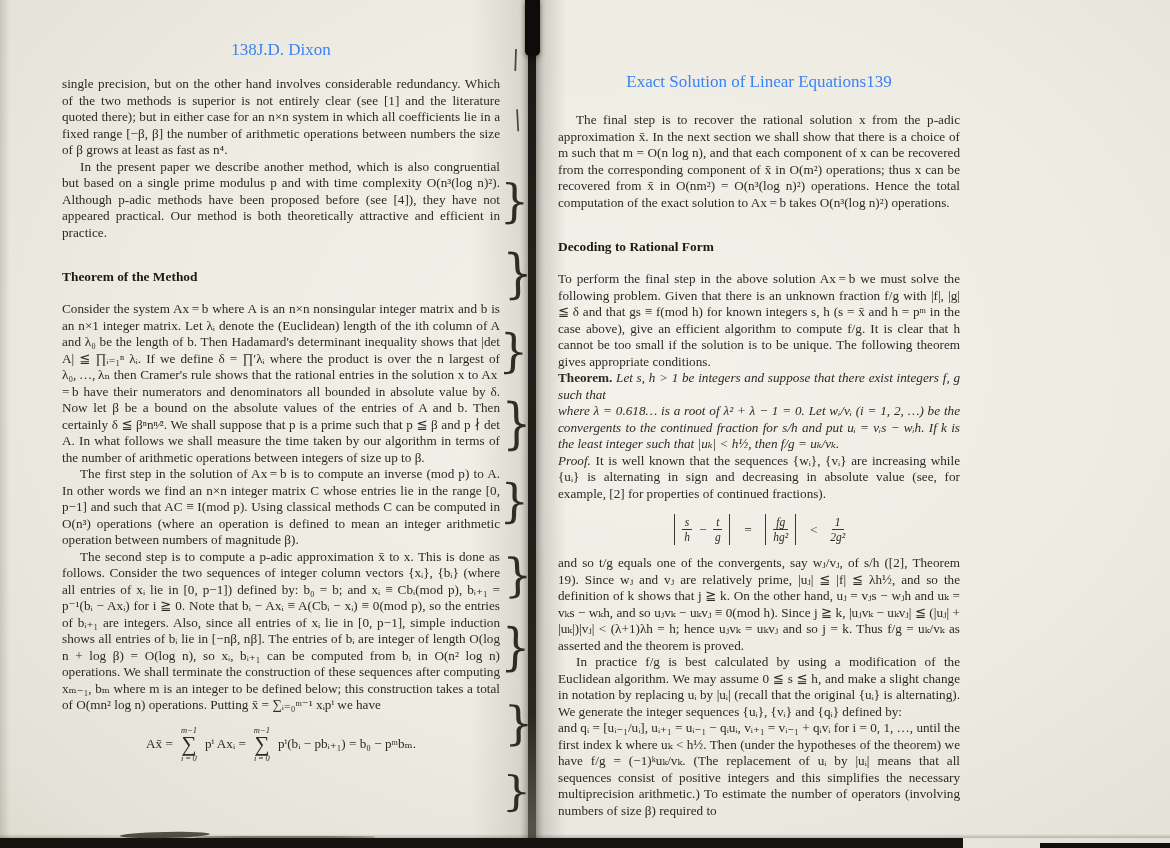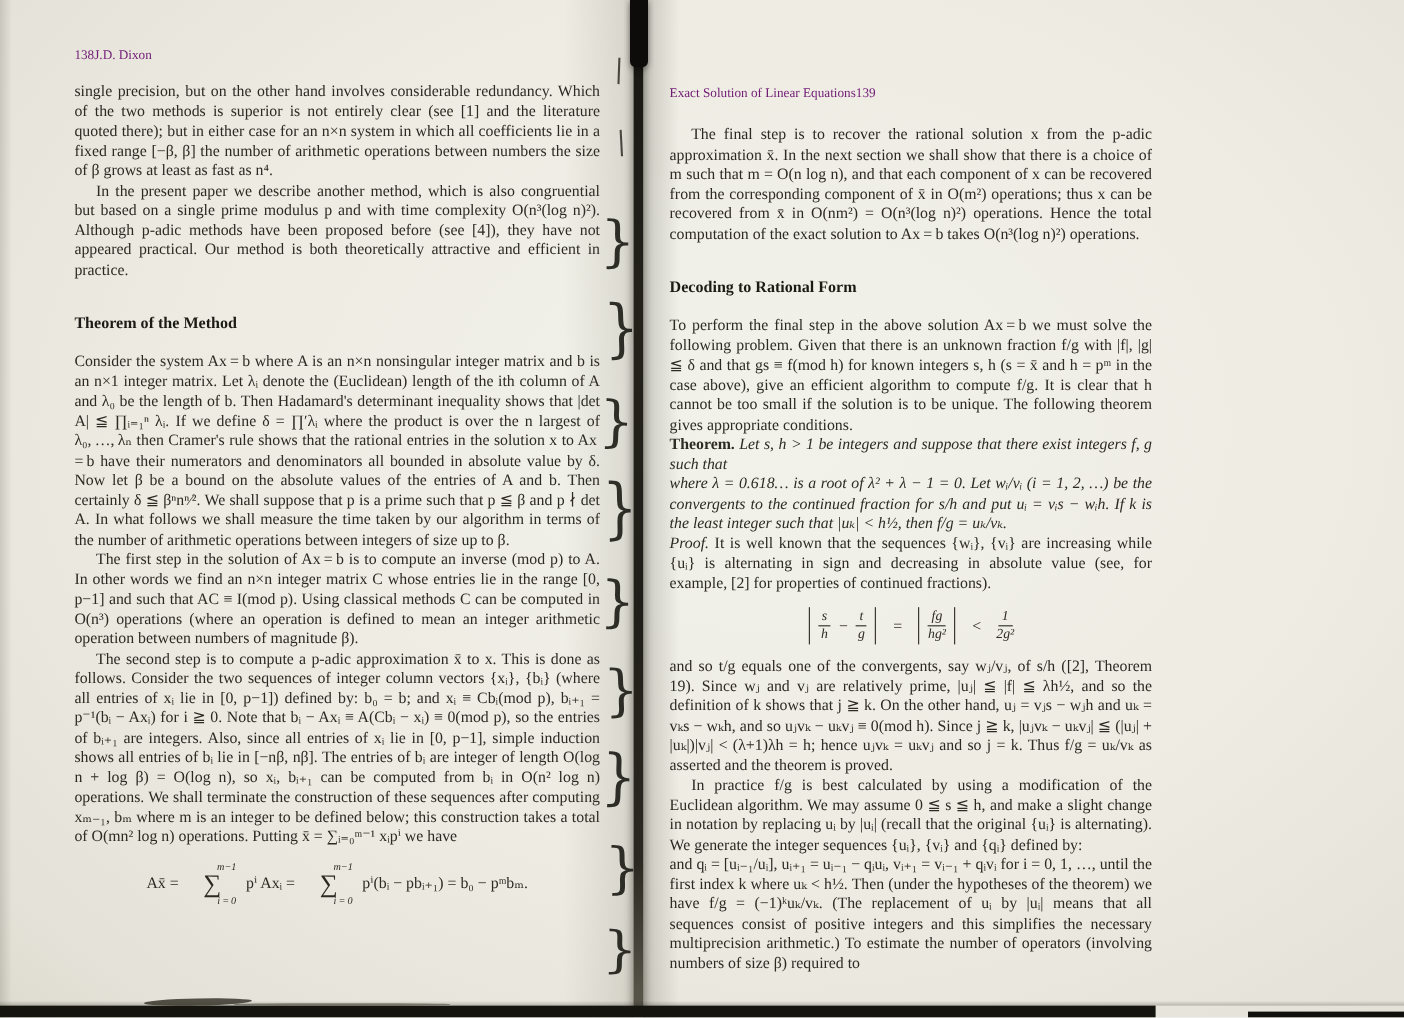--- a/index.html
+++ b/index.html
@@ -7,22 +7,22 @@
     width:1170px;height:848px;position:relative;overflow:hidden;
     background:radial-gradient(ellipse at 55% 42%, #f3f2ea 0%, #edebe2 55%, #e4e2d8 90%, #dddacf 100%);
     font-family:"Liberation Serif","DejaVu Serif",serif;
     color:#2e2c25;
   }
   .page{position:absolute;}
   .page-left{left:62px;top:40px;width:438px;}
   .page-right{left:558px;top:72px;width:402px;}
 
   .running-head{
-    display:flex;justify-content:flex-start;align-items:baseline;
-    font-size:11px;color:#701a75;margin-bottom:16px;
+    display:flex;justify-content:center;align-items:baseline;
+    font-size:17px;color:#3b82f6;margin-bottom:16px;
   }
   .page-right .running-head{margin-bottom:20px;}
 
   p.body-par{
     margin:0;font-size:13.2px;line-height:16.5px;text-align:justify;
     color:#2c2a23;
   }
   p.indent{text-indent:18px;}
   .sec-heading{
     font-size:13.4px;font-weight:bold;color:#1c1a14;
@@ -34,21 +34,21 @@
   .proof-label{font-style:italic;}
 
   .display-eq{
     margin:12px 0 10px 0;text-align:center;font-size:13.2px;color:#2c2a23;
     display:flex;justify-content:center;align-items:center;gap:6px;
   }
   .display-eq.plain{display:block;}
 
   
   .sum{display:inline-flex;flex-direction:column;align-items:center;vertical-align:middle;line-height:1;margin:0 2px;}
-  .sum .lim{font-size:8.5px;line-height:1.1;font-style:italic;margin-left:24px;}
+  .sum .lim{font-size:8.5px;line-height:1.1;font-style:italic;}
   .sum .sigma{font-size:21px;line-height:0.9;font-style:normal;}
 
   
   .frac{display:inline-flex;flex-direction:column;align-items:center;vertical-align:middle;line-height:1.05;font-size:11.5px;margin:0 2px;font-style:italic;}
   .frac .num{border-bottom:1px solid #3a382f;padding:0 3px 1px 3px;}
   .frac .den{padding-top:1px;}
   .abs{display:inline-flex;align-items:center;border-left:1.2px solid #3a382f;border-right:1.2px solid #3a382f;padding:2px 5px;margin:0 3px;}
   .op{margin:0 4px;font-style:italic;}
 
   .eq-text{}

